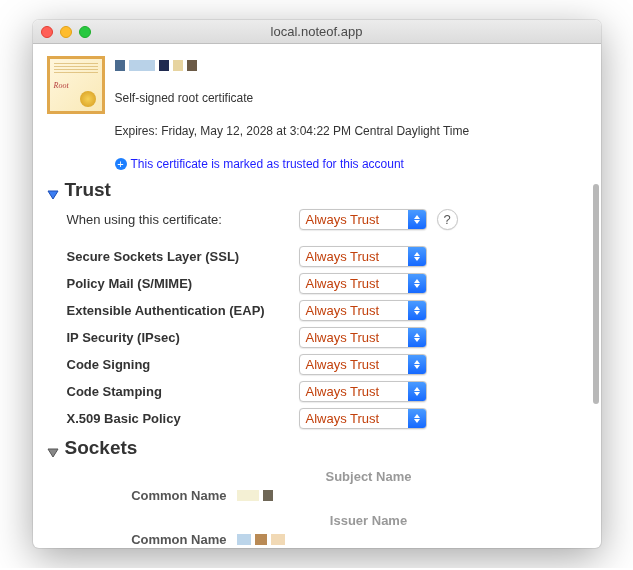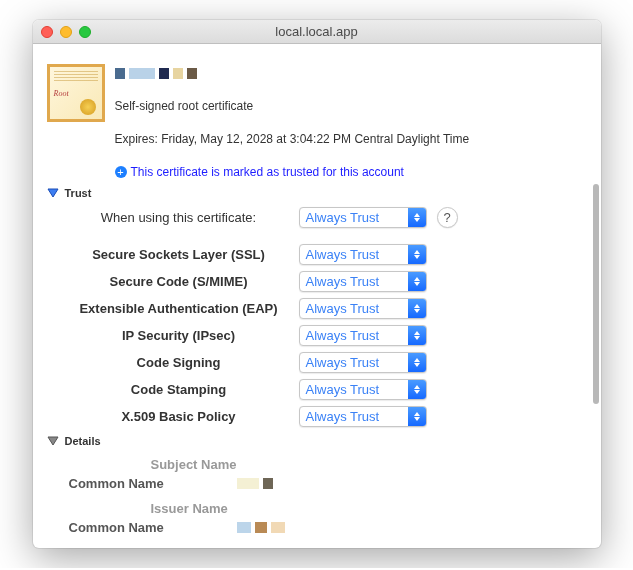--- a/index.html
+++ b/index.html
@@ -43,21 +43,21 @@
     .titlebar-title {
       position: absolute;
       left: 0; right: 0;
       text-align: center;
       font-size: 13px;
       color: #4a4a4a;
       font-weight: 400;
       pointer-events: none;
     }
     .content {
-      padding: 20px 14px 0 14px;
+      padding: 12px 14px 0 14px;
       height: 504px;
       overflow: hidden;
       position: relative;
     }
     .header {
       display: flex;
       gap: 10px;
       margin-bottom: 8px;
     }
     .cert-icon {
@@ -119,21 +119,21 @@
       color: #fff;
       font-size: 11px;
       line-height: 12px;
       text-align: center;
       flex-shrink: 0;
     }
     .section-header {
       display: flex;
       align-items: center;
       gap: 6px;
-      font-size: 11px;
+      font-size: 19px;
       font-weight: bold;
       color: #333;
       margin: 8px 0 8px 0;
       text-align: center;
     }
     .disclosure {
       width: 12px; height: 12px;
       display: inline-block;
     }
     .disclosure.trust svg { fill: #3d7ef2; stroke: #1a4db7; }
@@ -142,21 +142,21 @@
       padding-left: 20px;
     }
     .trust-row {
       display: flex;
       align-items: center;
       margin-bottom: 6px;
     }
     .trust-row.main { margin-bottom: 16px; }
     .trust-label {
       width: 232px;
-      text-align: center;
+      text-align: left;
       font-size: 13px;
       color: #333;
       padding-right: 8px;
     }
     .trust-row.main .trust-label { font-weight: 400; }
     .trust-row:not(.main) .trust-label { font-weight: bold; }
     .select {
       display: flex;
       align-items: stretch;
       font-size: 13px;
@@ -165,21 +165,21 @@
       border: 1px solid #c7c7c7;
       border-radius: 4px;
       box-shadow: 0 0.5px 1px rgba(0,0,0,0.08);
       width: 128px;
       overflow: hidden;
     }
     .select .sel-text {
       flex: 1;
       padding: 0 6px;
       line-height: 19px;
-      color: #3b82f6;
+      color: #c2410c;
       white-space: nowrap;
     }
     .select .sel-arrows {
       width: 18px;
       background: linear-gradient(#4a9bff, #1669ff);
       display: flex;
       flex-direction: column;
       align-items: center;
       justify-content: center;
       gap: 1px;
@@ -206,29 +206,30 @@
       box-shadow: 0 0.5px 1px rgba(0,0,0,0.1);
     }
     .details-block {
       padding-left: 22px;
     }
     .details-subhead {
       font-size: 13px;
       font-weight: bold;
       color: #999;
       margin: 10px 0 4px 82px;
+      text-align: center;
     }
     .details-row {
       display: flex;
       align-items: center;
       margin-bottom: 4px;
     }
     .details-row .dlabel {
       width: 168px;
-      text-align: left;
+      text-align: right;
       padding-right: 10px;
       font-size: 13px;
       font-weight: bold;
       color: #555;
     }
     .details-row .dval {
       font-size: 13px;
       display: flex;
       gap: 4px;
       align-items: center;
@@ -251,21 +252,21 @@
 </head>
 <body>
 
 <div class="window">
   <div class="titlebar">
     <div class="traffic-lights">
       <div class="tl close"></div>
       <div class="tl min"></div>
       <div class="tl max"></div>
     </div>
-    <div class="titlebar-title">local.local.app</div>
+    <div class="titlebar-title">local.noteof.app</div>
   </div>
 
   <div class="content">
 
     <div class="header">
       <div class="cert-icon">
         <div class="seal"></div>
         <div class="root">Root</div>
       </div>
       <div class="header-info">
@@ -306,21 +307,21 @@
 
       <div id="trust-rows">
           <div class="trust-row">
             <div class="trust-label">Secure Sockets Layer (SSL)</div>
             <div class="select">
               <span class="sel-text">Always Trust</span>
               <span class="sel-arrows"></span>
             </div>
           </div>
           <div class="trust-row">
-            <div class="trust-label">Secure Code (S/MIME)</div>
+            <div class="trust-label">Policy Mail (S/MIME)</div>
             <div class="select">
               <span class="sel-text">Always Trust</span>
               <span class="sel-arrows"></span>
             </div>
           </div>
           <div class="trust-row">
             <div class="trust-label">Extensible Authentication (EAP)</div>
             <div class="select">
               <span class="sel-text">Always Trust</span>
               <span class="sel-arrows"></span>
@@ -356,21 +357,21 @@
           </div>
         </div>
     </div>
 
     <div class="section-header">
       <span class="disclosure details">
         <svg viewBox="0 0 12 12">
             <polygon points="1,2 11,2 6,10"></polygon>
           </svg>
       </span>
-      <span>Details</span>
+      <span>Sockets</span>
     </div>
 
     <div class="details-block">
       <div class="details-subhead">Subject Name</div>
       <div class="details-row">
         <div class="dlabel">Common Name</div>
         <div class="dval">
           <span class="redact" style="width:22px;background:#f4f0d4"></span>
           <span class="redact" style="width:10px;background:#6e6656"></span>
         </div>

